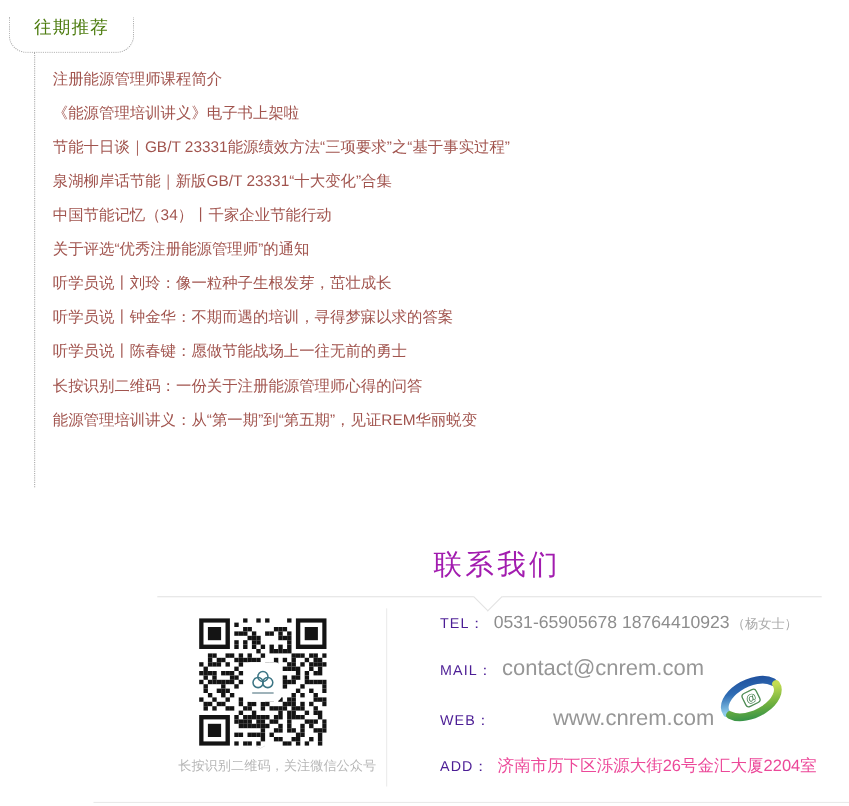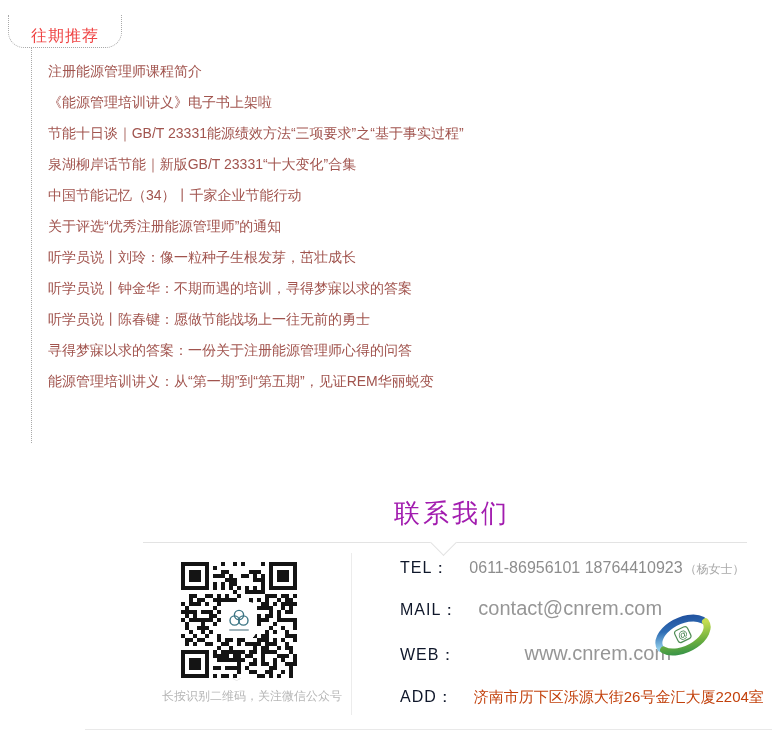--- a/index.html
+++ b/index.html
@@ -3,22 +3,22 @@
 <meta charset="utf-8">
 <style>
   html,body{margin:0;padding:0;background:#ffffff;}
   body{font-family:"Liberation Sans","DejaVu Sans",sans-serif;}
   .page{position:relative;width:772px;height:733px;background:#fff;overflow:hidden;}
 
   
   .rec-tab{
     position:absolute;left:8px;top:15px;width:112px;height:32px;
     border:1px dotted #a9a9a9;border-top:none;border-radius:0 0 16px 16px;
-    display:flex;align-items:flex-end;justify-content:center;
-    font-size:16px;color:#ef4444;letter-spacing:1px;background:#fff;
+    display:flex;align-items:flex-start;justify-content:center;
+    font-size:16px;color:#4d7c0f;letter-spacing:1px;background:#fff;
   }
   .rec-vline{position:absolute;left:31px;top:47px;height:396px;width:0;border-left:1px dotted #a9a9a9;}
   .rec-list{position:absolute;left:48px;top:56px;margin:0;padding:0;list-style:none;}
   .rec-list li{height:31px;line-height:31px;font-size:14px;color:#a1544e;white-space:nowrap;cursor:pointer;}
 
   
   .contact-title{
     position:absolute;left:372px;top:496px;width:160px;text-align:center;
     font-size:26px;color:#a21caf;letter-spacing:3px;
   }
@@ -34,26 +34,26 @@
     position:absolute;left:43px;top:42px;width:30px;height:32px;background:#fff;border-radius:4px;
     display:flex;flex-direction:column;align-items:center;justify-content:center;box-shadow:0 0 0 2px #fff;
   }
   .qr-logo .mini-line{width:20px;height:2px;background:#9fb3ba;margin-top:2px;border-radius:1px;}
   .fold-chevron{position:absolute;left:232px;top:674px;font-size:10px;color:#dcdcdc;}
   .qr-caption{position:absolute;left:147px;top:688px;width:210px;text-align:center;font-size:12px;color:#b6b6b6;}
 
   .contact-divider{position:absolute;left:351px;top:553px;height:162px;width:0;border-left:1px solid #ececec;}
 
   .contact-row{position:absolute;left:400px;display:flex;align-items:baseline;white-space:nowrap;}
-  .contact-row .lbl{font-size:16px;color:#0f172a;letter-spacing:1px;margin-right:20px;}
+  .contact-row .lbl{font-size:13px;color:#4c1d95;letter-spacing:1px;margin-right:8px;}
   .row-tel{top:558px;}  .row-tel .val{font-size:16px;color:#8d8d8d;}
   .row-tel .note{font-size:12px;color:#a9a9a9;margin-left:2px;}
   .row-mail{top:597px;} .row-mail .val{font-size:20px;color:#969696;}
   .row-web{top:642px;gap:48px;}  .row-web .val{font-size:20px;color:#969696;}
-  .row-add{top:687px;}  .row-add .val{font-size:15px;color:#c2410c;}
+  .row-add{top:687px;}  .row-add .val{font-size:15px;color:#ec4899;}
 
   .brand-logo{position:absolute;left:648px;top:606px;width:70px;height:58px;}
 
   .bottom-line{position:absolute;left:85px;top:729px;width:687px;height:0;border-top:1px solid #e9e9e9;}
 </style>
 </head>
 <body>
 
 <div class="page">
 
@@ -65,21 +65,21 @@
   <ul class="rec-list">
     <li>注册能源管理师课程简介</li>
     <li>《能源管理培训讲义》电子书上架啦</li>
     <li>节能十日谈｜GB/T 23331能源绩效方法“三项要求”之“基于事实过程”</li>
     <li>泉湖柳岸话节能｜新版GB/T 23331“十大变化”合集</li>
     <li>中国节能记忆（34）丨千家企业节能行动</li>
     <li>关于评选“优秀注册能源管理师”的通知</li>
     <li>听学员说丨刘玲：像一粒种子生根发芽，茁壮成长</li>
     <li>听学员说丨钟金华：不期而遇的培训，寻得梦寐以求的答案</li>
     <li>听学员说丨陈春键：愿做节能战场上一往无前的勇士</li>
-    <li>寻得梦寐以求的答案：一份关于注册能源管理师心得的问答</li>
+    <li>长按识别二维码：一份关于注册能源管理师心得的问答</li>
     <li>能源管理培训讲义：从“第一期”到“第五期”，见证REM华丽蜕变</li>
   </ul>
 
   <div class="contact-title">联系我们</div>
   <div class="contact-line">
     <div class="notch"></div>
   </div>
 
   <div class="qr-wrap">
     <svg id="qr-svg" width="116" height="116" viewBox="0 0 116 116">
@@ -375,21 +375,21 @@
       <div class="mini-line"></div>
     </div>
   </div>
   <div class="fold-chevron">﹀</div>
   <div class="qr-caption">长按识别二维码，关注微信公众号</div>
 
   <div class="contact-divider"></div>
 
   <div class="contact-row row-tel">
     <span class="lbl">TEL：</span>
-    <span class="val">0611-86956101  18764410923</span>
+    <span class="val">0531-65905678  18764410923</span>
     <span class="note">（杨女士）</span>
   </div>
   <div class="contact-row row-mail">
     <span class="lbl">MAIL：</span>
     <span class="val">contact@cnrem.com</span>
   </div>
   <div class="contact-row row-web">
     <span class="lbl">WEB：</span>
     <span class="val">www.cnrem.com</span>
   </div>

